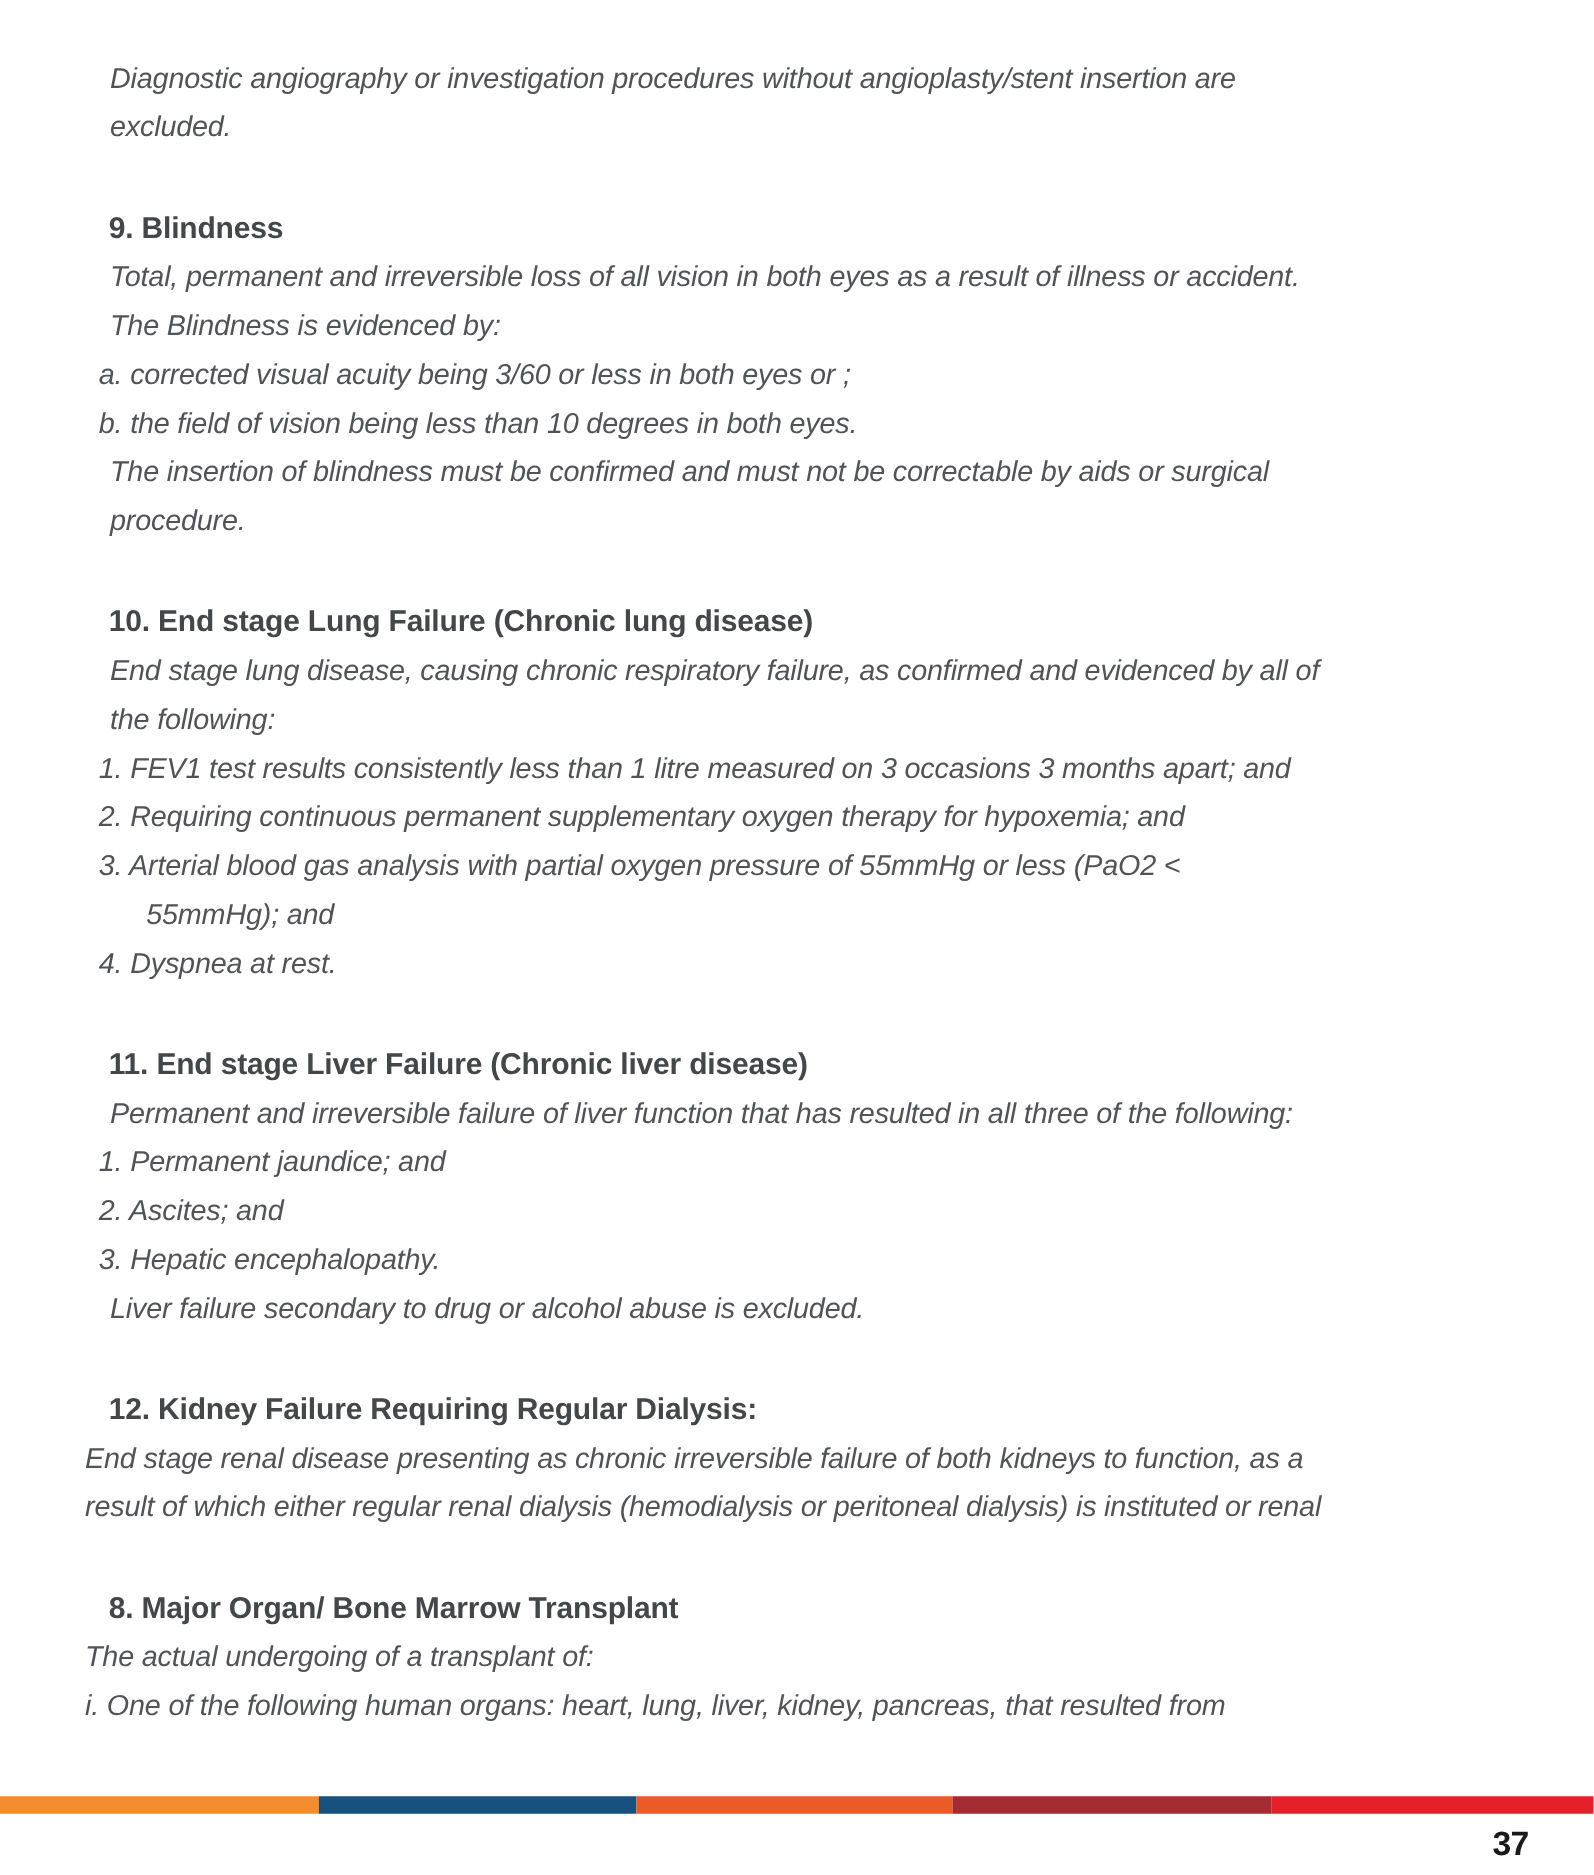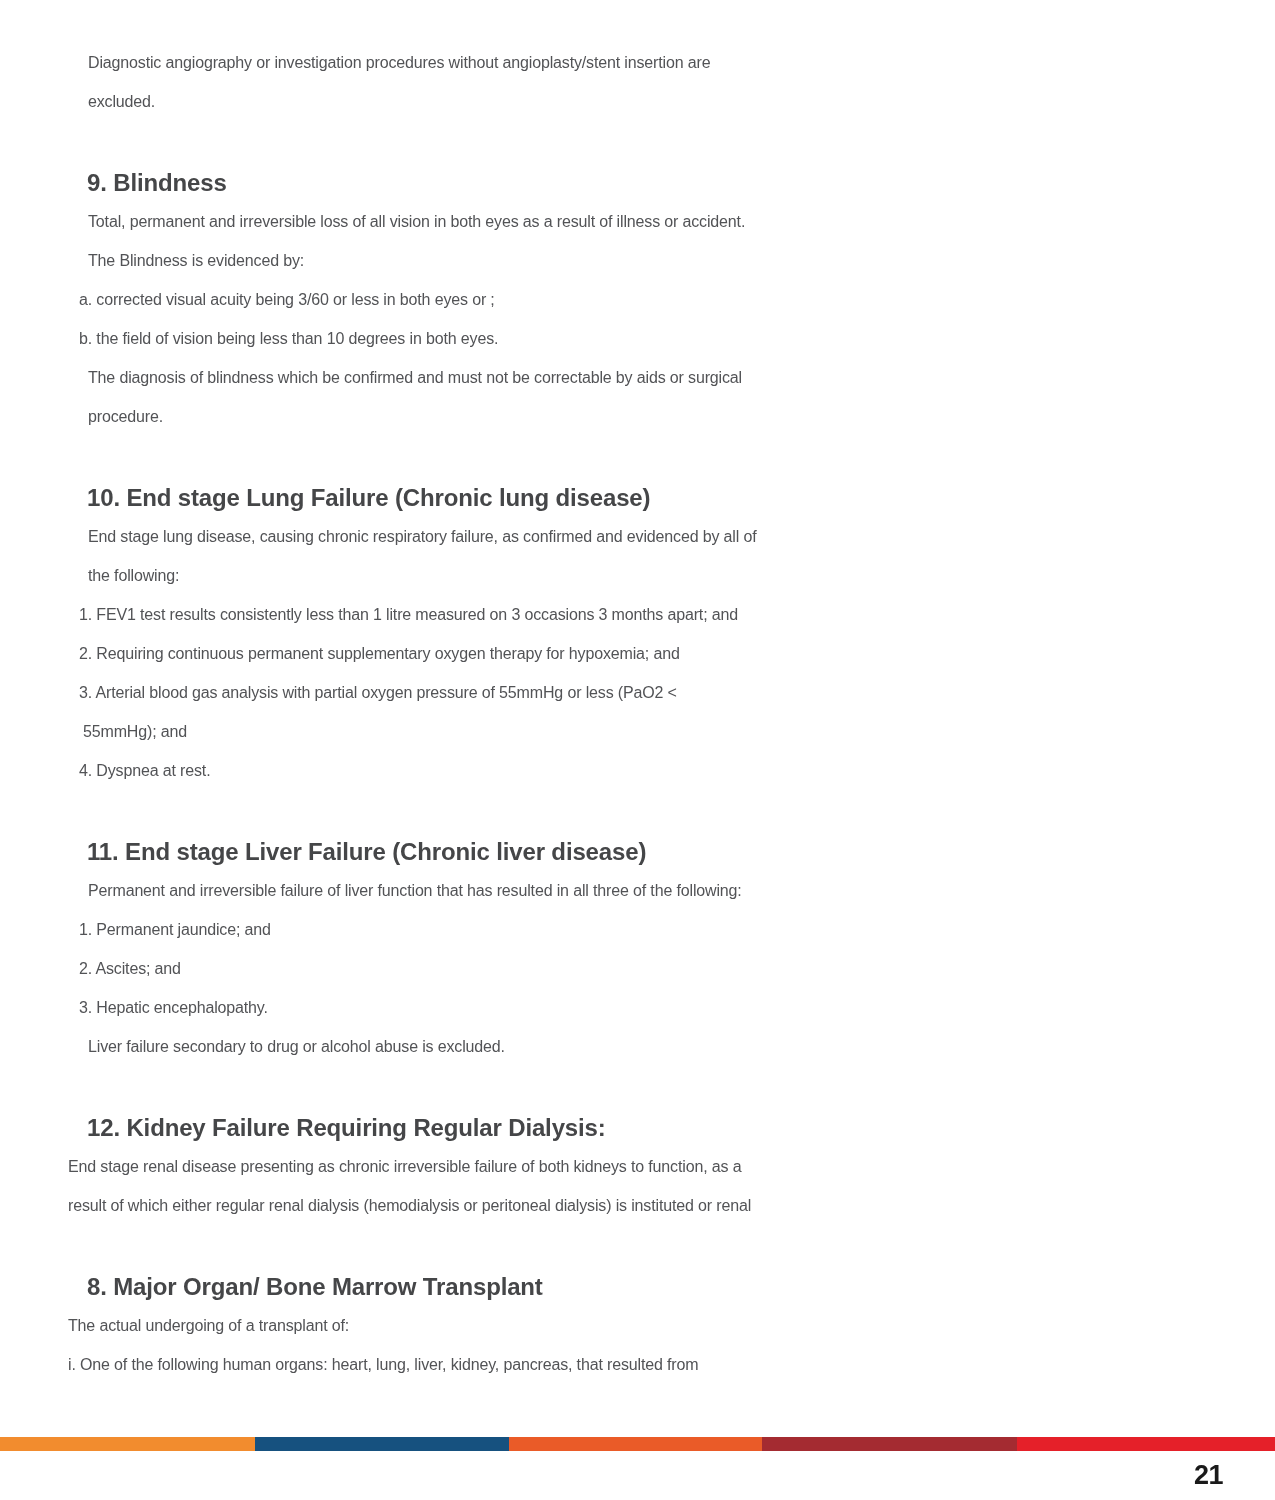--- a/index.html
+++ b/index.html
@@ -14,30 +14,31 @@
     background: #ffffff;
     font-family: "Liberation Sans", "DejaVu Sans", sans-serif;
     color: #525356;
     overflow: hidden;
   }
   .content {
     padding-top: 43px;
   }
   .line {
     margin: 0;
-    font-size: 16px;
+    font-size: 23px;
     line-height: 39px;
     letter-spacing: -0.15px;
     white-space: nowrap;
     color: #525356;
+    font-style: italic;
   }
   .ind-a { padding-left: 88px; }
   .ind-b { padding-left: 68px; }
   .ind-c { padding-left: 79px; }
-  .ind-d { padding-left: 83px; }
+  .ind-d { padding-left: 117px; }
   .section { margin-top: 42px; }
   .heading {
     margin: 0;
     padding-left: 87px;
     font-size: 24px;
     font-weight: bold;
     line-height: 39px;
     letter-spacing: -0.15px;
     white-space: nowrap;
     color: #454648;
@@ -74,21 +75,21 @@
 
     <p class="line ind-a">Diagnostic angiography or investigation procedures without angioplasty/stent insertion are</p>
     <p class="line ind-a">excluded.</p>
 
     <section class="section">
       <h2 class="heading">9. Blindness</h2>
       <p class="line ind-a">Total, permanent and irreversible loss of all vision in both eyes as a result of illness or accident.</p>
       <p class="line ind-a">The Blindness is evidenced by:</p>
       <p class="line ind-c">a. corrected visual acuity being 3/60 or less in both eyes or ;</p>
       <p class="line ind-c">b. the field of vision being less than 10 degrees in both eyes.</p>
-      <p class="line ind-a">The diagnosis of blindness which be confirmed and must not be correctable by aids or surgical</p>
+      <p class="line ind-a">The insertion of blindness must be confirmed and must not be correctable by aids or surgical</p>
       <p class="line ind-a">procedure.</p>
     </section>
 
     <section class="section">
       <h2 class="heading">10. End stage Lung Failure (Chronic lung disease)</h2>
       <p class="line ind-a">End stage lung disease, causing chronic respiratory failure, as confirmed and evidenced by all of</p>
       <p class="line ind-a">the following:</p>
       <p class="line ind-c">1. FEV1 test results consistently less than 1 litre measured on 3 occasions 3 months apart; and</p>
       <p class="line ind-c">2. Requiring continuous permanent supplementary oxygen therapy for hypoxemia; and</p>
       <p class="line ind-c">3. Arterial blood gas analysis with partial oxygen pressure of 55mmHg or less (PaO2 &lt;</p>
@@ -120,14 +121,14 @@
   </main>
 
   <div class="footer-bar">
     <div class="seg seg-1" style="background: rgb(242, 140, 46);"></div>
     <div class="seg seg-2" style="background: rgb(22, 81, 127);"></div>
     <div class="seg seg-3" style="background: rgb(234, 91, 40);"></div>
     <div class="seg seg-4" style="background: rgb(164, 43, 49);"></div>
     <div class="seg seg-5" style="background: rgb(229, 32, 41);"></div>
   </div>
 
-  <div class="page-number">21</div>
+  <div class="page-number">37</div>
 </div>
 
 </body></html>

